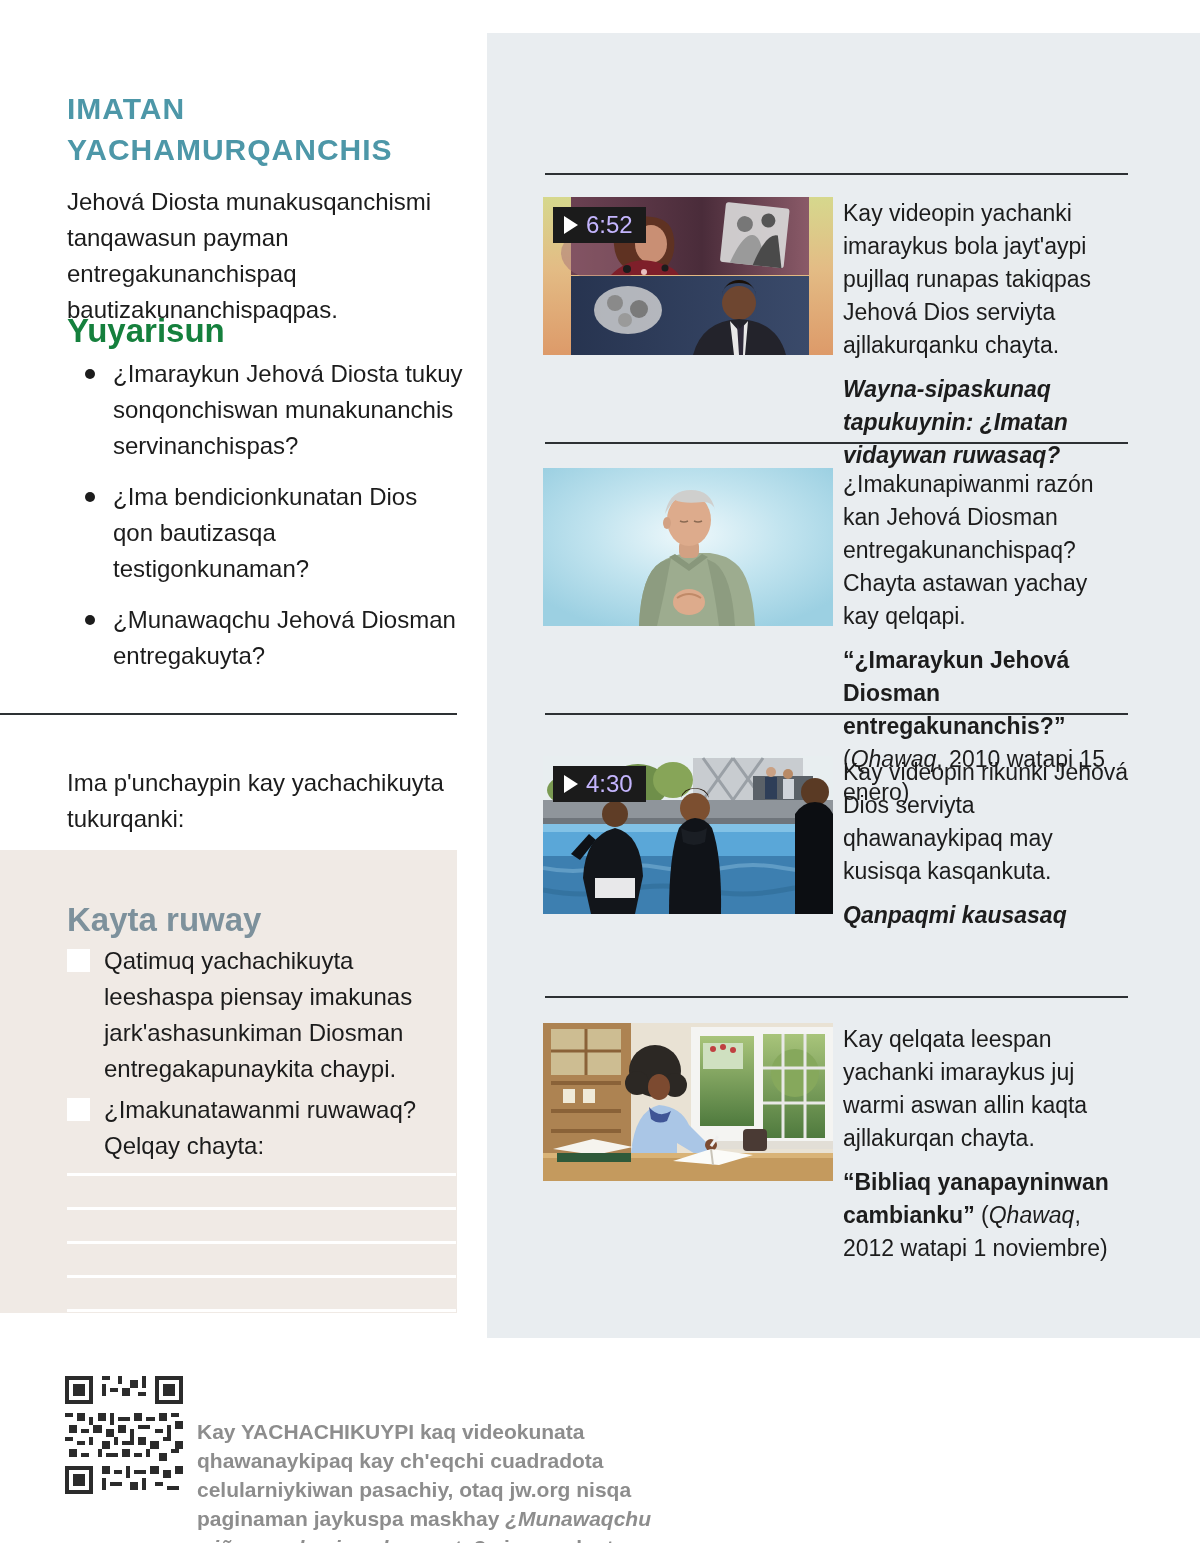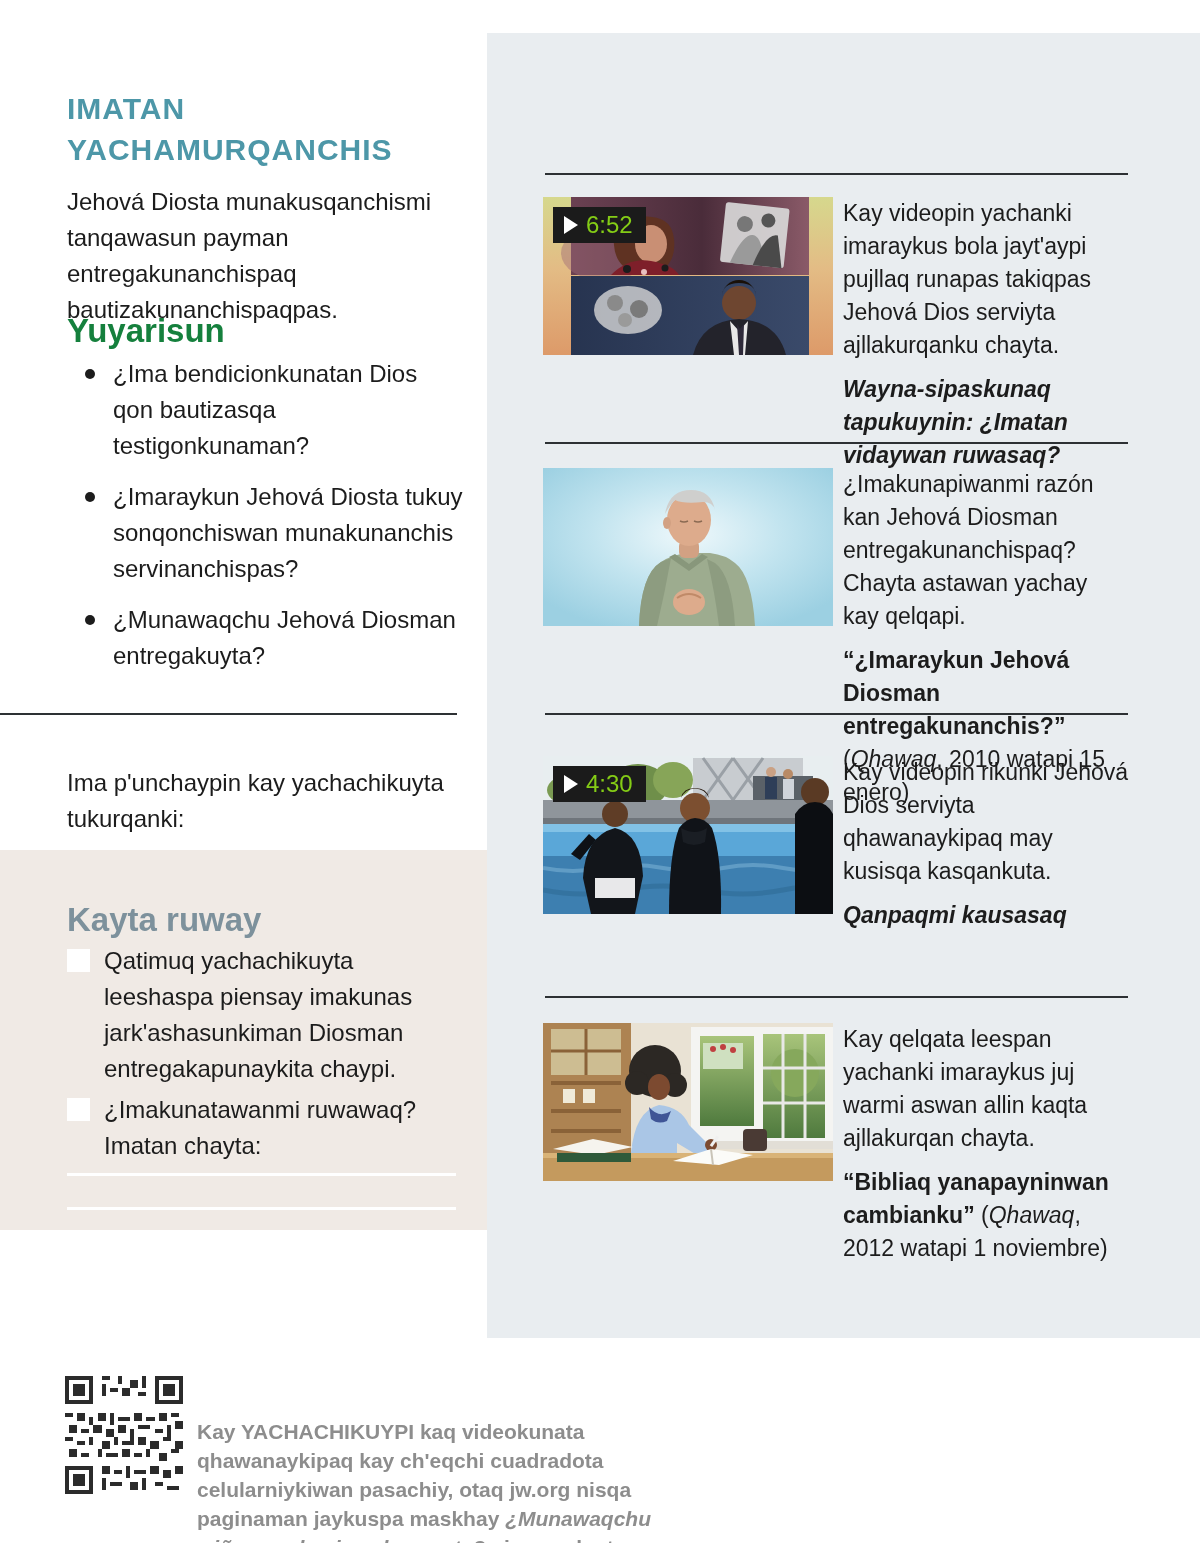--- a/index.html
+++ b/index.html
@@ -10,39 +10,39 @@
   .page-title{position:absolute;left:67px;top:56px;width:370px;
               font-size:30px;font-weight:bold;line-height:41px;letter-spacing:1px;color:#4d97a8;margin-top:32px;}
   .intro{position:absolute;left:67px;top:160px;width:380px;font-size:24px;line-height:36px;}
   .review-heading{position:absolute;left:67px;top:285px;font-size:33px;font-weight:bold;color:#15803d;}
   .bullets{position:absolute;left:67px;top:356px;width:396px;list-style:none;margin:0;padding:0;}
   .bullets li{position:relative;padding-left:46px;font-size:24px;line-height:36px;margin-bottom:15px;}
   .bullets .dot{position:absolute;left:18px;top:13px;width:10px;height:10px;border-radius:50%;background:#1c1c1c;}
   .hr-left{position:absolute;left:0;top:713px;width:457px;border-top:2px solid #2d3134;}
   .completion{position:absolute;left:67px;top:741px;width:384px;font-size:24px;line-height:36px;}
 
-  .action-box{position:absolute;left:0;top:850px;width:457px;height:380px;background:#f0eae5;padding-left:40px;}
+  .action-box{position:absolute;left:0;top:850px;width:457px;height:463px;background:#f0eae5;}
   .action-box .box-heading{position:absolute;left:67px;top:24px;font-size:33px;font-weight:bold;color:#7d919c;}
   .check-item{position:absolute;left:67px;width:368px;padding-left:37px;font-size:24px;line-height:36px;box-sizing:border-box;}
   .check-item .checkbox{position:absolute;left:0;top:6px;width:23px;height:23px;background:#ffffff;}
   .check-item.one{top:93px;}
   .check-item.two{top:242px;}
   .write-line{position:absolute;left:67px;width:389px;height:3px;background:#ffffff;}
 
   
   .right-panel{position:absolute;left:487px;top:33px;width:713px;height:1305px;background:#e9edf0;}
   .panel-heading{position:absolute;left:58px;top:26px;width:480px;
                  font-size:28px;font-weight:bold;line-height:45px;letter-spacing:10px;color:#6d8290;}
   .panel-hr{position:absolute;left:58px;width:583px;border-top:2px solid #2d3134;}
   .hr-0{top:140px}.hr-1{top:409px}.hr-2{top:680px}.hr-3{top:963px}
   .row{position:absolute;left:56px;width:590px;display:flex;gap:10px;}
   .row-0{top:164px}.row-1{top:435px}.row-2{top:723px}.row-3{top:990px}
   .thumb{position:relative;flex:none;width:290px;height:158px;overflow:hidden;}
   .thumb svg{display:block;}
-  .badge{position:absolute;top:10px;left:10px;background:#1b1b1b;color:#84cc16;
+  .badge{position:absolute;top:10px;left:10px;background:#1b1b1b;color:#c4b5fd;
          display:inline-flex;align-items:center;gap:8px;padding:4px 13px 4px 11px;font-size:24px;}
   .play{width:0;height:0;border-left:14px solid #ffffff;border-top:9px solid transparent;border-bottom:9px solid transparent;}
   .rowtext{width:286px;font-size:23px;line-height:33px;}
   .rowtext p{margin:0 0 11px 0;}
   .em-title{font-weight:bold;font-style:italic;}
   .cite .b{font-weight:bold;}
   .cite .i{font-style:italic;}
 
   
   .qr{position:absolute;left:65px;top:1376px;width:118px;height:118px;}
@@ -57,25 +57,25 @@
 
   <h1 class="page-title">IMATAN YACHAMURQANCHIS</h1>
 
   <p class="intro">Jehová Diosta munakusqanchismi tanqawasun payman entregakunanchispaq bautizakunanchispaqpas.</p>
 
   <h2 class="review-heading">Yuyarisun</h2>
 
   <ul class="bullets">
     <li>
       <span class="dot"></span>
-      <span>¿Ima bendicionkunatan Dios qon bautizasqa testigonkunaman?</span>
+      <span>¿Imaraykun Jehová Diosta tukuy sonqonchiswan munakunanchis servinanchispas?</span>
     </li>
     <li>
       <span class="dot"></span>
-      <span>¿Imaraykun Jehová Diosta tukuy sonqonchiswan munakunanchis servinanchispas?</span>
+      <span>¿Ima bendicionkunatan Dios qon bautizasqa testigonkunaman?</span>
     </li>
     <li>
       <span class="dot"></span>
       <span>¿Munawaqchu Jehová Diosman entregakuyta?</span>
     </li>
   </ul>
 
   <div class="hr-left"></div>
 
   <p class="completion">Ima p'unchaypin kay yachachikuyta tukurqanki:</p>
@@ -83,21 +83,21 @@
   <div class="action-box">
     <h2 class="box-heading">Kayta ruway</h2>
 
     <div class="check-item one">
       <span class="checkbox"></span>
       <span>Qatimuq yachachikuyta leeshaspa piensay imakunas jark'ashasunkiman Diosman entregakapunaykita chaypi.</span>
     </div>
 
     <div class="check-item two">
       <span class="checkbox"></span>
-      <span>¿Imakunatawanmi ruwawaq? Imatan chayta:</span>
+      <span>¿Imakunatawanmi ruwawaq? Qelqay chayta:</span>
     </div>
 
     <div class="write-line" style="top:323px"></div>
     <div class="write-line" style="top:357px"></div>
     <div class="write-line" style="top:391px"></div>
     <div class="write-line" style="top:425px"></div>
     <div class="write-line" style="top:459px"></div>
   </div>
 
   <div class="right-panel">

